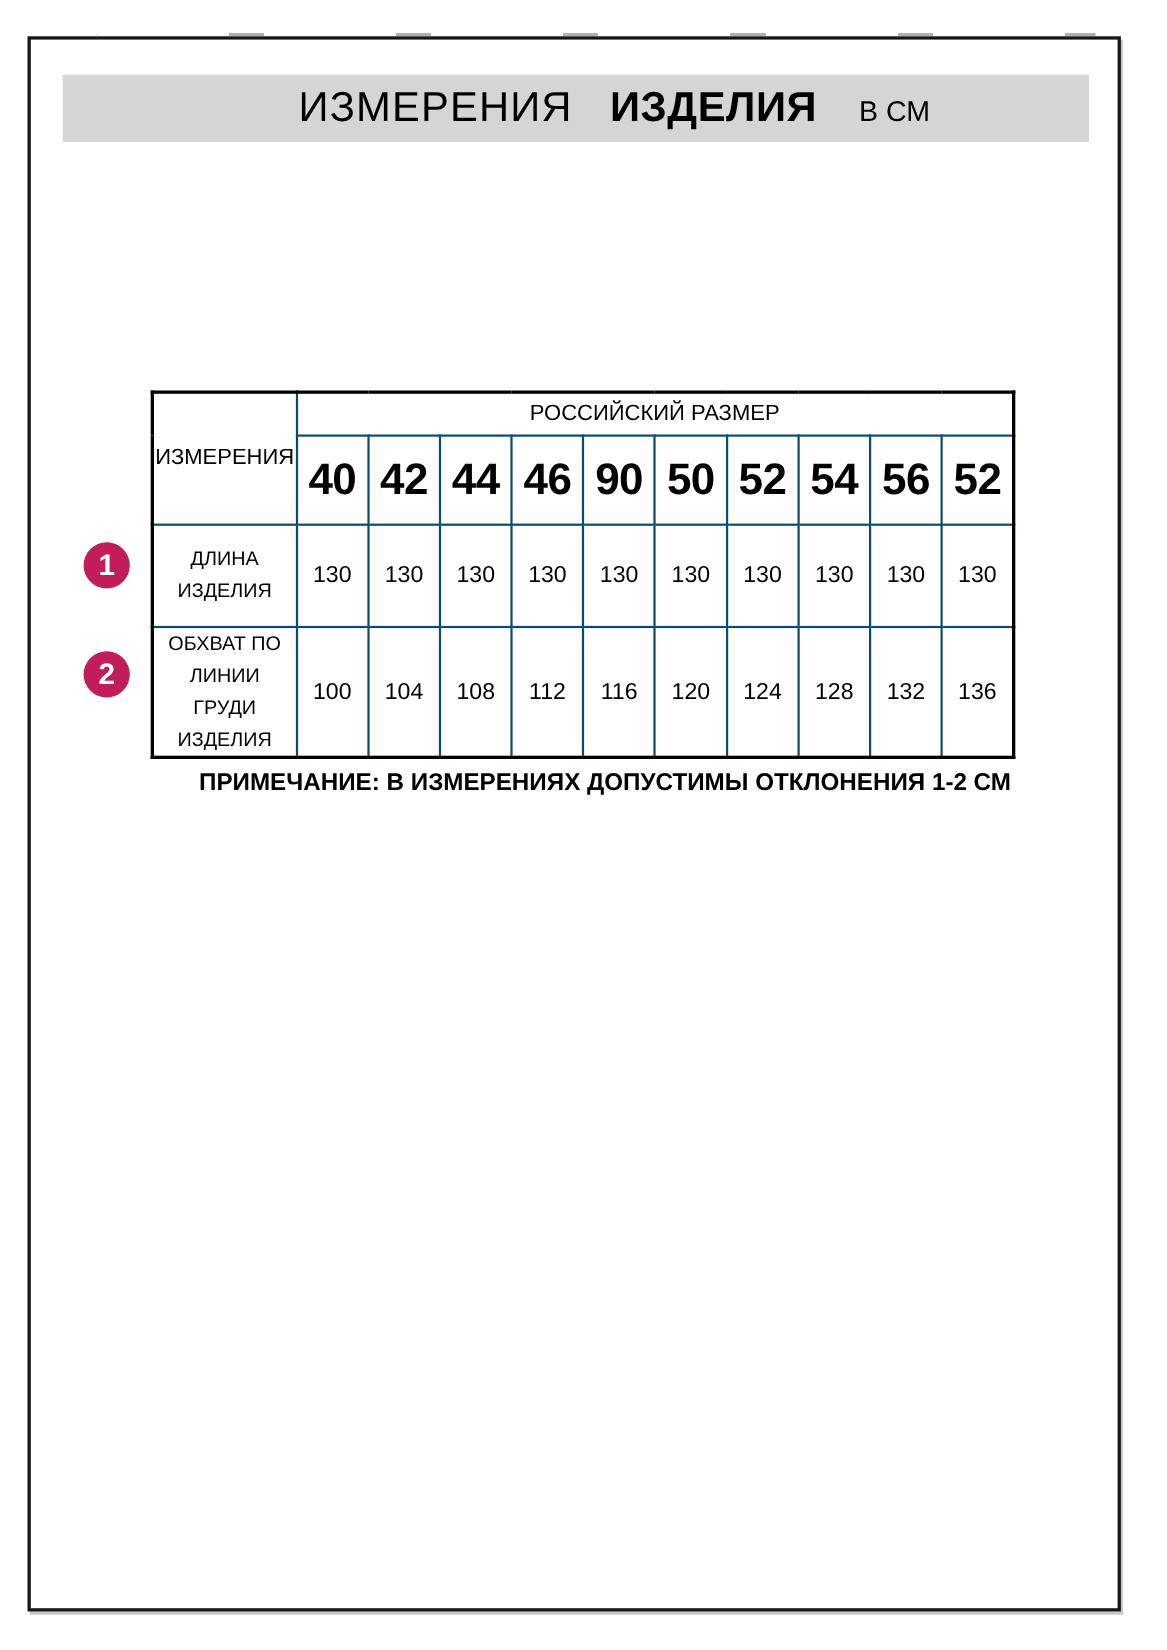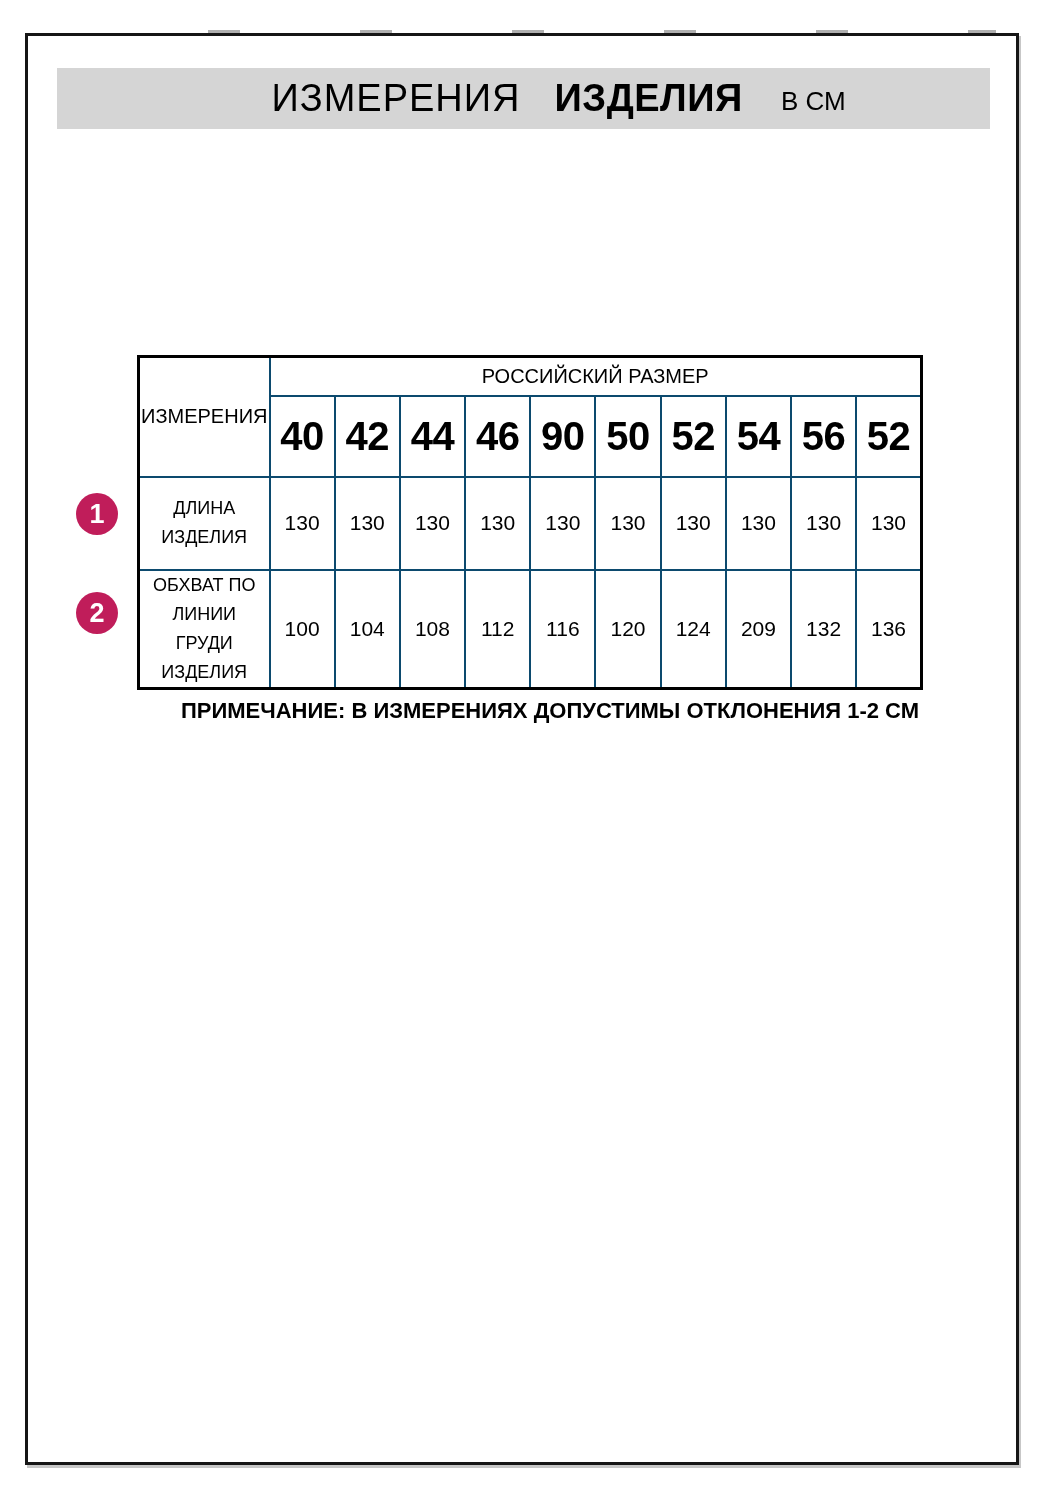--- a/index.html
+++ b/index.html
@@ -224,21 +224,21 @@
           </tr>
           <tr class="tr-body-2">
             <td class="row-label">ОБХВАТ ПО<br>ЛИНИИ<br>ГРУДИ<br>ИЗДЕЛИЯ</td>
             <td class="value-cell">100</td>
             <td class="value-cell">104</td>
             <td class="value-cell">108</td>
             <td class="value-cell">112</td>
             <td class="value-cell">116</td>
             <td class="value-cell">120</td>
             <td class="value-cell">124</td>
-            <td class="value-cell">209</td>
+            <td class="value-cell">128</td>
             <td class="value-cell">132</td>
             <td class="value-cell">136</td>
           </tr>
         </tbody>
     </table>
 
     <div class="note">ПРИМЕЧАНИЕ: В ИЗМЕРЕНИЯХ ДОПУСТИМЫ ОТКЛОНЕНИЯ 1-2 СМ</div>
 
   </div>
 </div>

